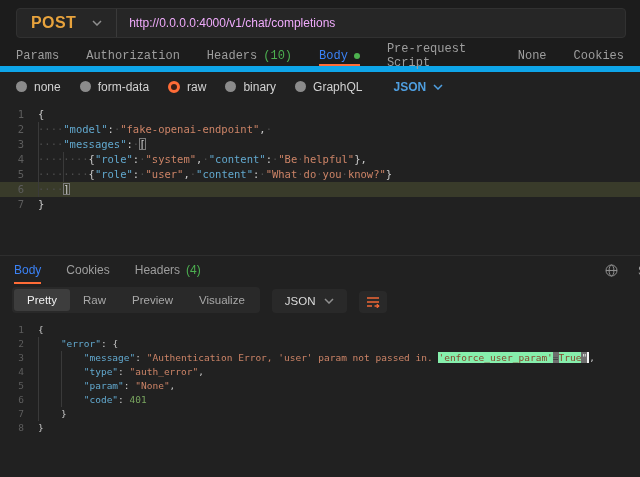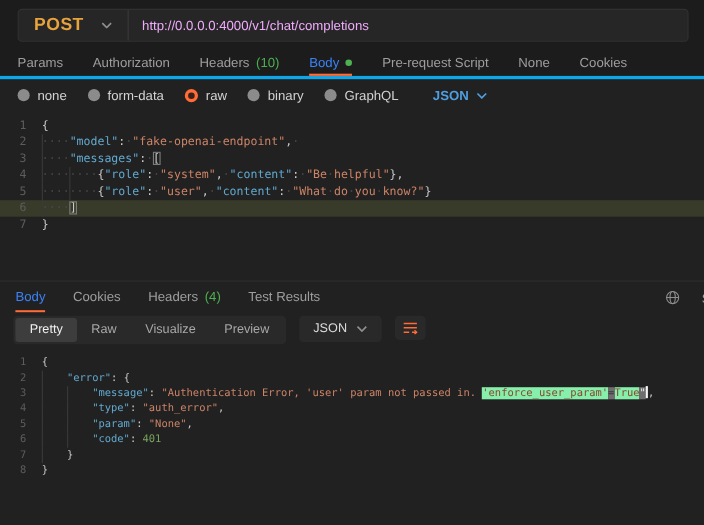--- a/index.html
+++ b/index.html
@@ -16,21 +16,21 @@
   .url-bar{ display:flex; align-items:center; height:30px; background:#262626;
             border:1px solid #313131; border-radius:4px; overflow:hidden; }
   .method-btn{ display:flex; align-items:center; gap:16px; padding:0 14px; cursor:pointer; height:100%; }
   .method-label{ color:#e8a33d; font-weight:bold; font-size:16px; letter-spacing:.4px; }
   .vdiv{ width:1px; align-self:stretch; background:#3a3a3a; flex:none; }
   .url-input{ flex:1; background:transparent; border:none; outline:none;
               color:#f0abfc; font-size:12px; padding:0 12px; font-family:"Liberation Sans",sans-serif; }
   .chev{ stroke:#8f8f8f; fill:none; stroke-width:1.5; }
   
   .req-tabs{ background:#1c1c1c; display:flex; align-items:stretch; gap:27px; padding:0 16px;
-             height:27px; font-size:12px; color:#9e9e9e; border-bottom:3px solid #0ea5e9; flex:none; }
+             height:27px; font-size:12px; color:#9e9e9e; border-bottom:6px solid #0ea5e9; flex:none;font-family:Liberation Mono, monospace; }
   .tab{ display:flex; align-items:center; gap:6px; cursor:pointer; border-bottom:2px solid transparent; padding-top:2px; }
   .tab.active{ color:#3b82f6; border-bottom-color:var(--accent); }
   .count{ color:#4caf50; }
   .dot{ width:6px; height:6px; border-radius:50%; background:#4db24f; display:inline-block; }
   
   .options-row{ display:flex; align-items:center; padding:0 16px; height:29px; font-size:12px; color:#d2d2d2; flex:none; }
   .radio{ display:flex; align-items:center; gap:7px; margin-right:19px; cursor:pointer; }
   .rb{ width:11px; height:11px; border-radius:50%; background:#8b8b8b; flex:none; }
   .radio.selected .rb{ width:12px; height:12px; background:#392018; border:3px solid var(--accent); }
   .lang-select{ display:flex; align-items:center; gap:7px; color:#4f9fe0; margin-left:12px;
@@ -54,21 +54,21 @@
   .seg-sel{ background:#86efac; color:#87492f; }
   .seg-sele{ background:#6e6e6e; color:#3a3a3a; }
   .seg-selq{ background:#6e6e6e; color:#ececec; }
   .seg-caret{ display:inline-block; width:2px; height:11px; background:#f5f5f5; vertical-align:-2px; }
   
   .resp-tabs{ display:flex; align-items:stretch; gap:25px; padding:0 14px; height:29px; font-size:12px;
               color:#9e9e9e; border-top:1px solid #2e2e2e; flex:none; position:relative; overflow:hidden; }
   .globe{ position:absolute; right:22px; top:8px; }
   .status-frag{ position:absolute; right:-6px; top:8px; color:#9e9e9e; font-size:12px; }
   
-  .resp-toolbar{ display:flex; align-items:flex-start; gap:12px; padding:3px 12px 5px; flex:none; }
+  .resp-toolbar{ display:flex; align-items:flex-end; gap:12px; padding:3px 12px 5px; flex:none; }
   .seg-group{ display:flex; background:#292929; border-radius:4px; padding:2px; font-size:11.5px; color:#a8a8a8; }
   .seg-item{ padding:5px 13px; border-radius:3px; cursor:pointer; }
   .seg-item.active{ background:#3d3d3d; color:#f0f0f0; }
   .json-pill{ display:flex; align-items:center; gap:9px; background:#292929; border-radius:4px;
               padding:6px 13px; font-size:11.5px; color:#dcdcdc; cursor:pointer; }
   .wrap-pill{ background:#292929; border-radius:4px; padding:5px 7px; display:flex; cursor:pointer; }
 </style>
 </head>
 <body>
 
@@ -154,37 +154,34 @@
   <div class="tab active">
       <span>Body</span>
     </div>
   <div class="tab">
       <span>Cookies</span>
     </div>
   <div class="tab">
     <span>Headers</span>
     <span class="count">(4)</span>
   </div>
-  <div class="tab">
-      <span>Test Results</span>
-    </div>
   <svg class="globe" width="13" height="13" viewBox="0 0 13 13" fill="none" stroke="#8f8f8f" stroke-width="1">
     <circle cx="6.5" cy="6.5" r="5.5"></circle>
       <ellipse cx="6.5" cy="6.5" rx="2.4" ry="5.5"></ellipse>
       <path d="M1 6.5 H12"></path>
   </svg>
   <span class="status-frag">S</span>
 </div>
 
 <div class="resp-toolbar">
   <div class="seg-group">
     <div class="seg-item active">Pretty</div>
     <div class="seg-item">Raw</div>
+    <div class="seg-item">Preview</div>
     <div class="seg-item">Visualize</div>
-    <div class="seg-item">Preview</div>
   </div>
   <div class="json-pill">
     <span>JSON</span>
     <svg class="chev" width="10" height="6" viewBox="0 0 10 6">
         <path d="M1 1 L5 5 L9 1"></path>
       </svg>
   </div>
   <div class="wrap-pill">
     <svg width="14" height="12" viewBox="0 0 14 12" fill="none" stroke="#ff6c37" stroke-width="1.4">
       <path d="M1 2 H13"></path>

